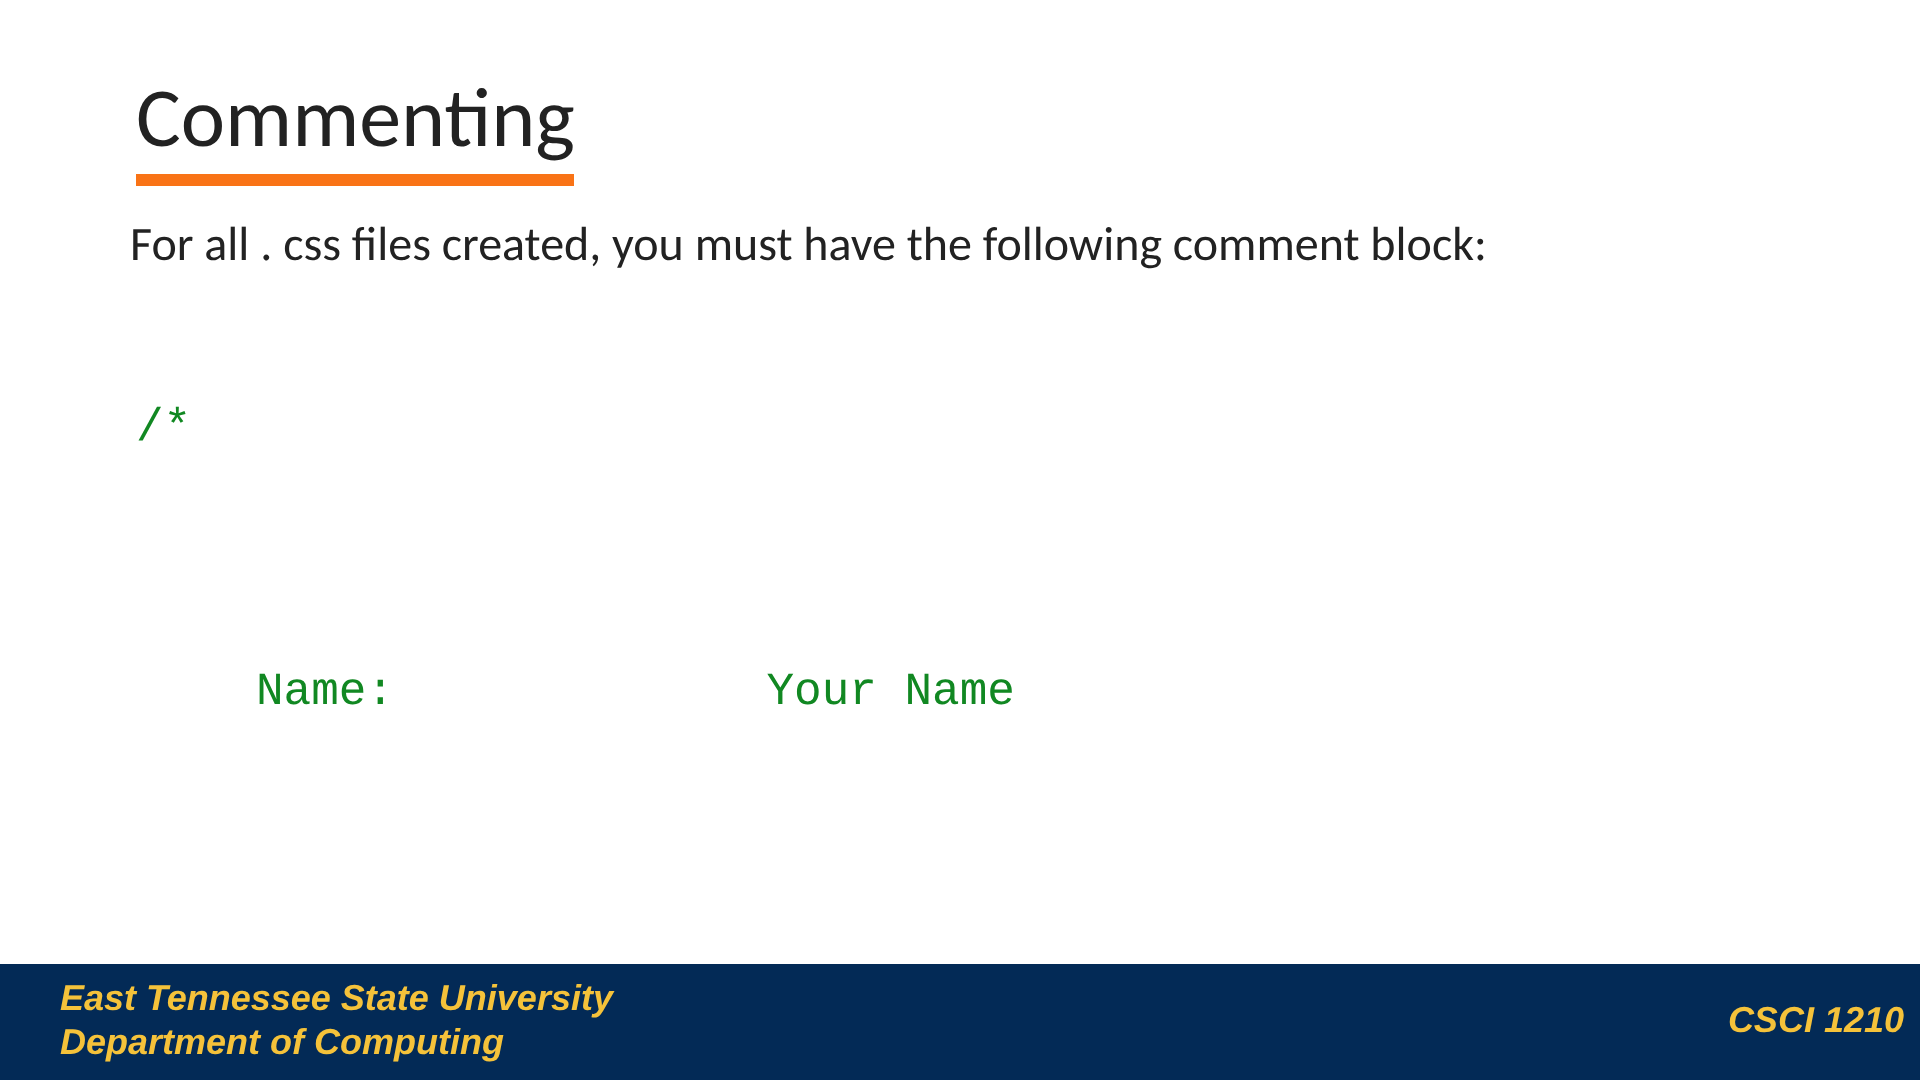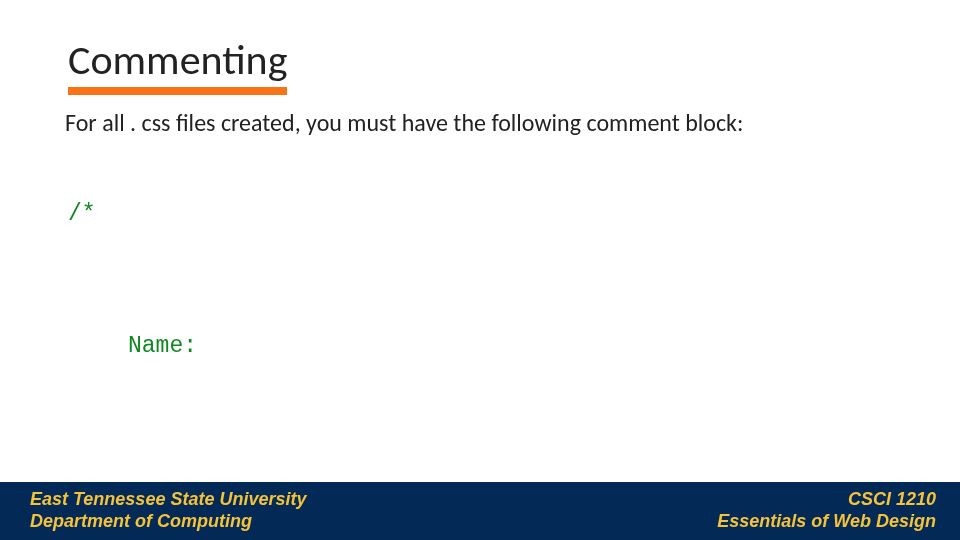--- a/index.html
+++ b/index.html
@@ -18,21 +18,21 @@
     position: relative;
     box-sizing: border-box;
   }
   .title {
     position: absolute;
     left: 68px;
     top: 34px;
     font-size: 42px;
     color: #222;
     font-weight: 400;
-    border-bottom: 8px solid #f97316;
+    border-bottom: 6px solid #f97316;
     padding-bottom: 2px;
   }
   .intro {
     position: absolute;
     left: 65px;
     top: 108px;
     font-size: 24px;
     color: #222;
   }
   .code-block {
@@ -60,21 +60,21 @@
     position: absolute;
     left: 0;
     bottom: 0;
     width: 960px;
     height: 58px;
     background: #032a56;
     display: flex;
     justify-content: space-between;
     align-items: center;
     box-sizing: border-box;
-    padding: 0 24px 0 30px;
+    padding: 0 8px 0 30px;
   }
   .footer-left, .footer-right {
     display: flex;
     flex-direction: column;
     line-height: 1.2;
   }
   .footer-right {
     align-items: flex-end;
   }
   .footer-line1 {
@@ -99,20 +99,21 @@
 
   <div class="title">Commenting</div>
 
   <div class="intro">For all . css files created, you must have the following comment block:</div>
 
   <div class="code-block">
     <div>/*</div>
 
     <div class="code-row">
       <span class="label-col">Name:</span>
+      <span class="val-col">    Your Name</span>
     </div>
     <div class="code-row">
     </div>
     <div class="code-row">
       <span class="label-col">Assignment:</span>
       <span class="val-col">Lab x</span>
     </div>
     
     
     
@@ -120,17 +121,16 @@
     
   </div>
 
   <div class="footer">
     <div class="footer-left">
       <span class="footer-line1">East Tennessee State University</span>
       <span class="footer-line2">Department of Computing</span>
     </div>
     <div class="footer-right">
       <span class="footer-line1">CSCI 1210</span>
-      <span class="footer-line2">Essentials of Web Design</span>
     </div>
   </div>
 
 </div>
 
 </body></html>

